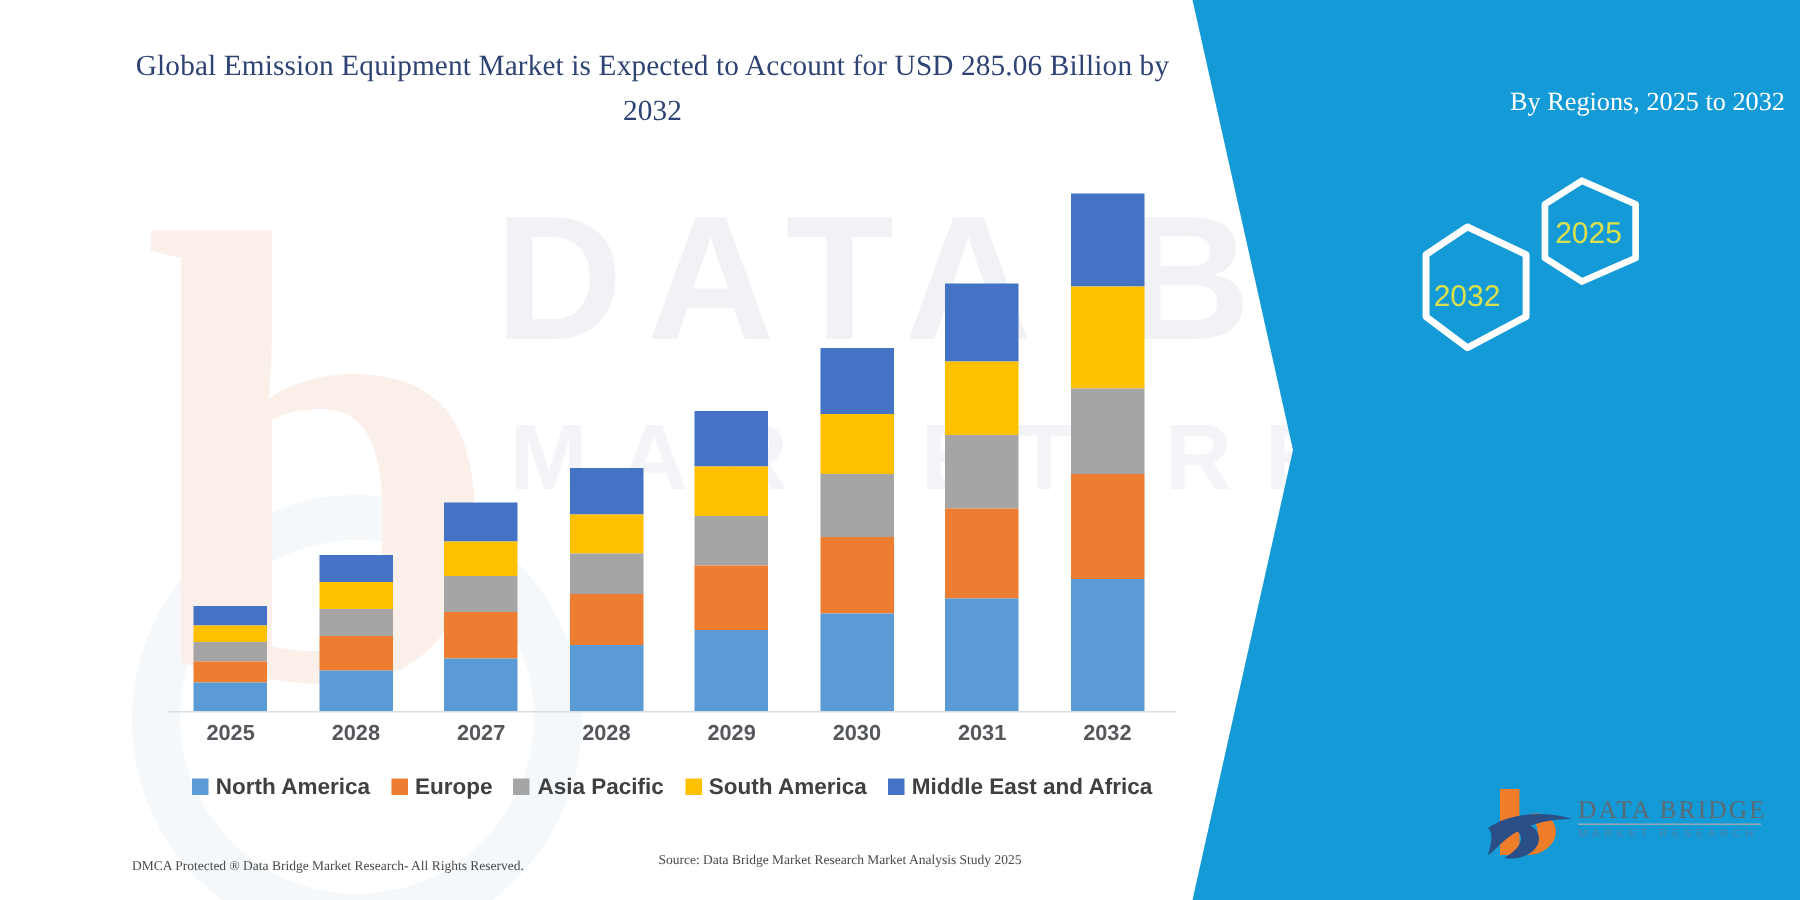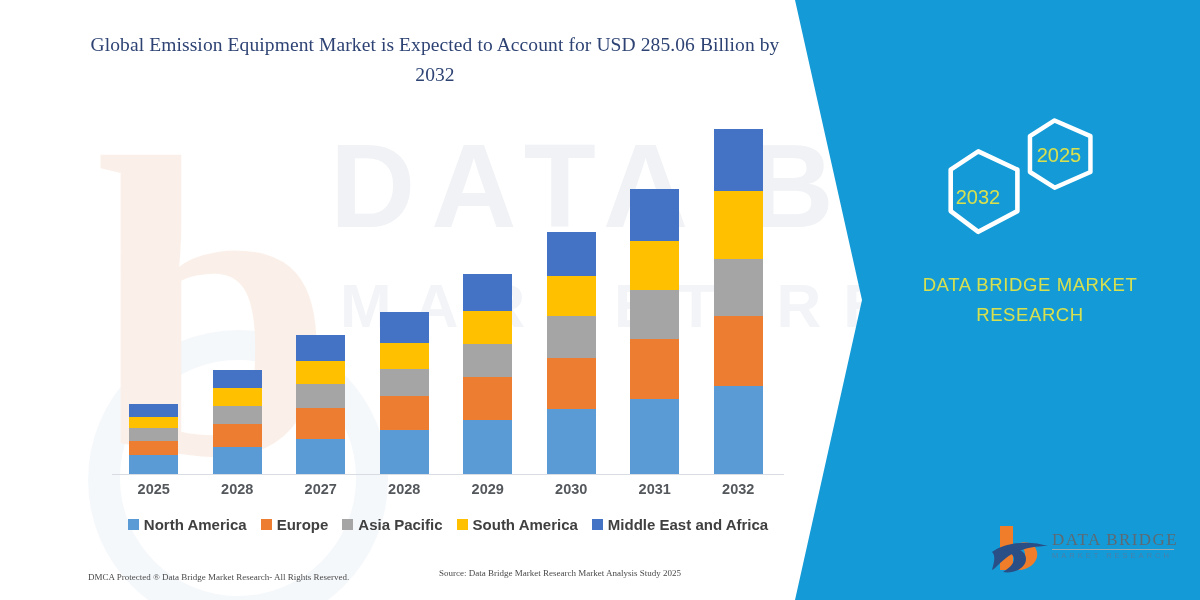--- a/index.html
+++ b/index.html
@@ -252,37 +252,34 @@
   <div class="footer-right">Source: Data Bridge Market Research  Market Analysis Study 2025</div>
 
   <div class="blue-panel">
     <svg width="1200" height="600" viewBox="0 0 1200 600">
       <polygon id="panelShape" points="1200,0 830,0 795,0 862,300 795,600 1200,600" fill="#149BD7"></polygon>
     </svg>
   </div>
 
   <div class="panel-title">
     <br>
+    <span>By Regions, 2025 to 2032</span>
   </div>
 
   <div class="hexwrap">
     <svg width="200" height="120" viewBox="0 0 200 120">
 
       <polygon points="38,38 62,22 96,38 96,74 62,92 38,74" fill="none" stroke="#ffffff" stroke-width="4" stroke-linejoin="round" transform="translate(-8,8) scale(1.15)"></polygon>
 
       <polygon points="108,18 130,4 162,18 162,50 130,64 108,50" fill="none" stroke="#ffffff" stroke-width="4" stroke-linejoin="round" transform="translate(-6,-2) scale(1.12)"></polygon>
       <text id="hexLabel0" x="63" y="86" fill="#d9e04e" font-size="20" font-family="Liberation Sans, sans-serif" text-anchor="middle">2032</text>
       <text id="hexLabel1" x="144" y="44" fill="#d9e04e" font-size="20" font-family="Liberation Sans, sans-serif" text-anchor="middle">2025</text>
     </svg>
   </div>
 
-  <div class="brand">
-    <span>DATA BRIDGE MARKET</span><br>
-    <span>RESEARCH</span>
-  </div>
 
   <div class="logo">
     <svg width="70" height="52" viewBox="0 0 70 52">
       <path d="M12 4 h13 v22 c6,-9 22,-7 24,4 c2,10 -8,18 -18,18 c-3,0 -6,-1 -8,-2 c8,-2 14,-7 14,-14 c0,-6 -5,-9 -9,-7 c-3,2 -3,6 -3,9 v14 h-13 z" fill="#F07D2A"></path>
       <path d="M4 30 c14,-10 38,-12 56,-6 c-16,0 -32,4 -42,12 c-8,6 -10,10 -14,12 c2,-8 4,-14 0,-18 z" fill="#2A4E86"></path>
       <path d="M16 28 c10,-4 22,0 22,9 c0,9 -12,15 -23,13 c6,-4 11,-8 11,-13 c0,-4 -4,-7 -10,-9 z" fill="#2A4E86"></path>
     </svg>
   </div>
   <div class="logo-txt">DATA BRIDGE</div>
   <div class="logo-rule"></div>

